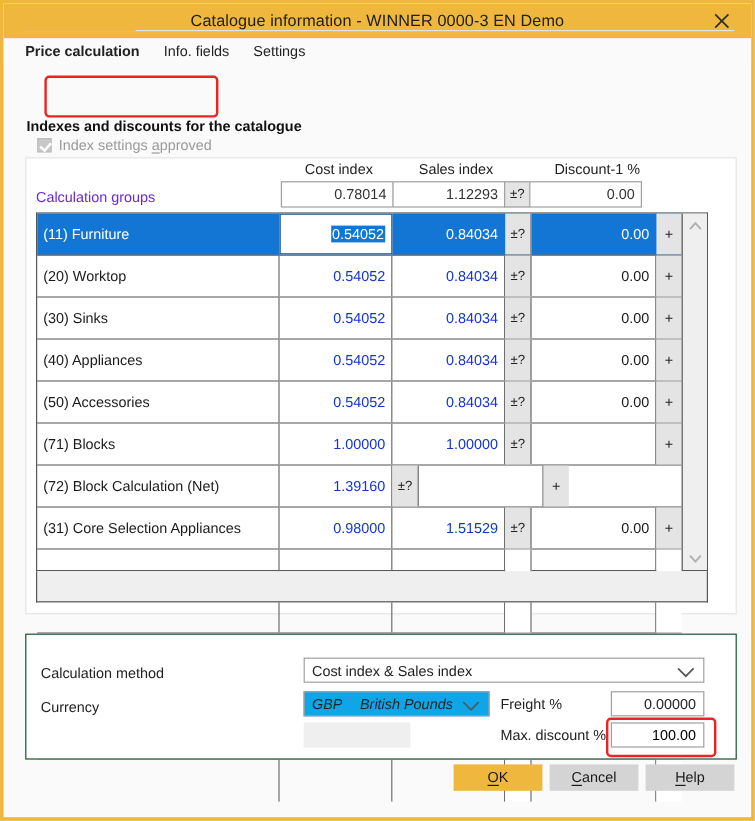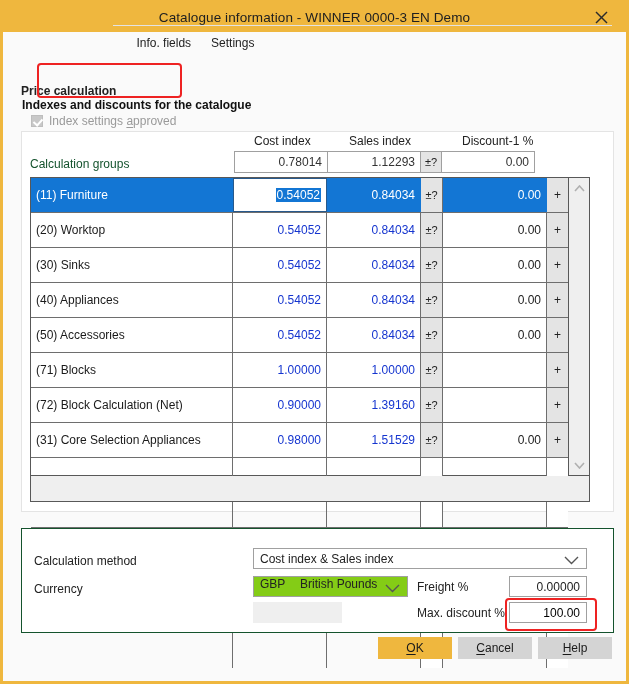--- a/index.html
+++ b/index.html
@@ -48,21 +48,21 @@
     box-sizing:border-box;
   }
   .tab{
     font-size:12px;
     color:#222;
     margin-right:20px;
     padding-bottom:4px;
     cursor:pointer;
     white-space:nowrap;
   }
-  .tab.active{font-weight:bold;margin-top:48px;}
+  .tab.active{font-weight:bold;}
   .tab-underline{
     position:absolute;
     left:18px;top:21px;
     width:92px;height:2px;
     background:#efb73e;
   }
   .tab-sep{
     position:absolute;left:18px;top:22px;right:14px;height:1px;background:#e3e3e3;
   }
   
@@ -132,21 +132,21 @@
   .col-heads{
     position:absolute;left:0;top:2px;height:16px;width:100%;
   }
   .col-heads span{
     position:absolute;font-size:12px;color:#222;top:0;
   }
   .ch-cost{left:232px;}
   .ch-sales{left:327px;}
   .ch-disc{left:440px;}
   .calcgroups-label{
-    position:absolute;left:8px;top:25px;font-size:12px;color:#14532d;
+    position:absolute;left:8px;top:25px;font-size:12px;color:#6d28d9;
   }
   
   .sumrow{
     position:absolute;left:212px;top:19px;
     display:flex;height:22px;
   }
   .cell{
     box-sizing:border-box;
     border:1px solid #a0a0a0;
     background:#ffffff;
@@ -272,23 +272,24 @@
   .lbl-curr{left:12px;top:53px;}
   .sel-calc{
     position:absolute;left:231px;top:19px;width:334px;height:21px;
     border:1px solid #a0a0a0;background:#fff;box-sizing:border-box;
     display:flex;align-items:center;padding-left:6px;font-size:12px;color:#222;
     cursor:pointer;
   }
   .sel-calc .chev{position:absolute;right:7px;top:5px;}
   .sel-curr{
     position:absolute;left:231px;top:47px;width:155px;height:21px;
-    border:1px solid #a0a0a0;background:#84cc16;box-sizing:border-box;
-    display:flex;font-size:12px;color:#222;cursor:pointer;
+    border:1px solid #a0a0a0;background:#0ea5e9;box-sizing:border-box;
+    display:flex;align-items:center;font-size:12px;color:#222;cursor:pointer;
     position:absolute;
+    font-style:italic;
   }
   .sel-curr .code{padding-left:6px;width:40px;}
   .sel-curr .name{}
   .sel-curr .chev{position:absolute;right:7px;top:5px;}
   .curr-blank{
     position:absolute;left:231px;top:73px;width:89px;height:21px;
     background:#efefef;box-sizing:border-box;
   }
   .lbl-freight{position:absolute;left:395px;top:51px;font-size:12px;color:#222;}
   .lbl-maxdisc{position:absolute;left:395px;top:77px;font-size:12px;color:#222;}
@@ -424,21 +425,20 @@
           <div class="g-name">(71) Blocks</div>
           <div class="g-num">1.00000</div>
           <div class="g-num">1.00000</div>
           <div class="g-pm">±?</div>
           <div class="g-disc"></div>
           <div class="g-plus">+</div>
         </div>
 
         <div class="row">
           <div class="g-name">(72) Block Calculation (Net)</div>
-          <div class="g-num">0.90000</div>
           <div class="g-num">1.39160</div>
           <div class="g-pm">±?</div>
           <div class="g-disc"></div>
           <div class="g-plus">+</div>
         </div>
 
         <div class="row">
           <div class="g-name">(31) Core Selection Appliances</div>
           <div class="g-num">0.98000</div>
           <div class="g-num">1.51529</div>

